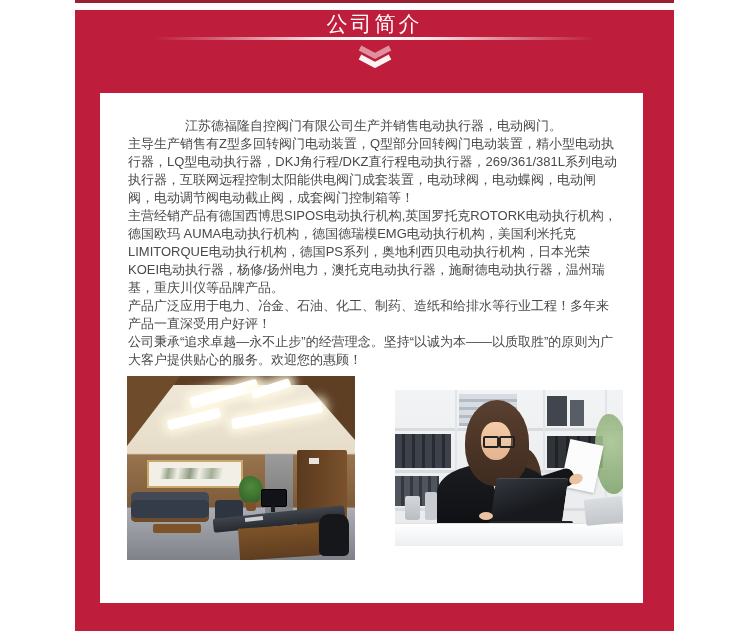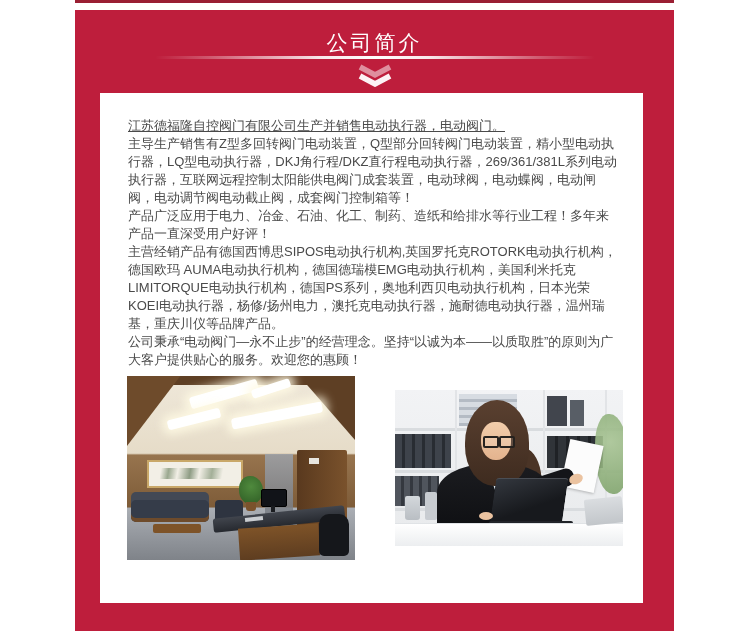--- a/index.html
+++ b/index.html
@@ -5,37 +5,37 @@
   html,body{margin:0;padding:0;}
   body{font-family:"Liberation Sans",sans-serif;}
   .page{position:relative;width:750px;height:644px;background:#ffffff;overflow:hidden;}
 
   
   .top-line{position:absolute;left:75px;top:0;width:599px;height:3px;background:#9A1F33;}
 
   
   .band{position:absolute;left:75px;top:10px;width:599px;height:621px;background:#BE1E3C;}
 
-  .band-title{padding-top:22px;text-align:center;font-size:21px;line-height:22px;
+  .band-title{padding-top:3px;text-align:center;font-size:21px;line-height:22px;
     color:#ffffff;letter-spacing:3px;font-weight:normal;}
 
   .divider{width:440px;height:3px;margin:2px auto 0;border-radius:2px;
     background:linear-gradient(90deg,rgba(255,255,255,0) 0%,rgba(255,255,255,.25) 12%,
       rgba(255,255,255,.9) 38%,#ffffff 50%,rgba(255,255,255,.9) 62%,
       rgba(255,255,255,.25) 88%,rgba(255,255,255,0) 100%);}
 
   .chevrons{display:block;margin:5px auto 0;width:36px;height:23px;}
 
   
   .card{position:absolute;left:25px;top:83px;width:543px;height:510px;background:#ffffff;}
   .card-inner{padding:24px 24px 0 28px;}
 
   .profile-text{font-size:13px;line-height:18px;color:#4A4A4A;}
   .profile-text p{margin:0;}
-  .profile-text p.intro{text-align:left;text-decoration:underline;}
+  .profile-text p.intro{text-align:center;}
 
   
   .photos{display:flex;align-items:center;gap:40px;margin-top:7px;margin-left:-1px;}
   .photo{position:relative;overflow:hidden;flex:0 0 auto;}
   .photo *{position:absolute;}
 
   
   .photo-office{width:228px;height:184px;background:linear-gradient(180deg,#EFE8DA 0%,#E6DCC8 42%,#97744E 43%,#7E5C38 71%,#AAAEB4 72%,#7F8389 100%);}
   .of-topband{left:0;top:0;width:228px;height:9px;background:#5E3F24;}
   .of-triml{left:0;top:0;width:92px;height:70px;background:#6E4B2B;clip-path:polygon(0 0,58% 0,0 100%);}
@@ -115,23 +115,23 @@
       <path d="M3 3 L18 11 L33 3" fill="none" stroke="#ffffff" stroke-opacity="0.5" stroke-width="5.5"></path>
       <path d="M3 12 L18 20 L33 12" fill="none" stroke="#ffffff" stroke-opacity="0.95" stroke-width="5.5"></path>
     </svg>
 
     <div class="card">
       <div class="card-inner">
 
         <div class="profile-text">
           <p class="intro">江苏德福隆自控阀门有限公司生产并销售电动执行器，电动阀门。</p>
           <p>主导生产销售有Z型多回转阀门电动装置，Q型部分回转阀门电动装置，精小型电动执行器，LQ型电动执行器，DKJ角行程/DKZ直行程电动执行器，269/361/381L系列电动执行器，互联网远程控制太阳能供电阀门成套装置，电动球阀，电动蝶阀，电动闸阀，电动调节阀电动截止阀，成套阀门控制箱等！</p>
+          <p>主营经销产品有德国西博思SIPOS电动执行机构,英国罗托克ROTORK电动执行机构，德国欧玛 AUMA电动执行机构，德国德瑞模EMG电动执行机构，美国利米托克LIMITORQUE电动执行机构，德国PS系列，奥地利西贝电动执行机构，日本光荣KOEI电动执行器，杨修/扬州电力，澳托克电动执行器，施耐德电动执行器，温州瑞基，重庆川仪等品牌产品。</p>
           <p>产品广泛应用于电力、冶金、石油、化工、制药、造纸和给排水等行业工程！多年来产品一直深受用户好评！</p>
-          <p>主营经销产品有德国西博思SIPOS电动执行机构,英国罗托克ROTORK电动执行机构，德国欧玛 AUMA电动执行机构，德国德瑞模EMG电动执行机构，美国利米托克LIMITORQUE电动执行机构，德国PS系列，奥地利西贝电动执行机构，日本光荣KOEI电动执行器，杨修/扬州电力，澳托克电动执行器，施耐德电动执行器，温州瑞基，重庆川仪等品牌产品。</p>
-          <p>公司秉承“电动阀门—永不止步”的经营理念。坚持“以诚为本——以质取胜”的原则为广大客户提供贴心的服务。欢迎您的惠顾！</p>
+          <p>公司秉承“追求卓越—永不止步”的经营理念。坚持“以诚为本——以质取胜”的原则为广大客户提供贴心的服务。欢迎您的惠顾！</p>
         </div>
 
         <div class="photos">
 
           <div class="photo photo-office">
             <span class="of-topband"></span>
             <span class="of-triml"></span>
             <span class="of-trimr"></span>
             <span class="of-light of-l1"></span>
             <span class="of-light of-l2"></span>

